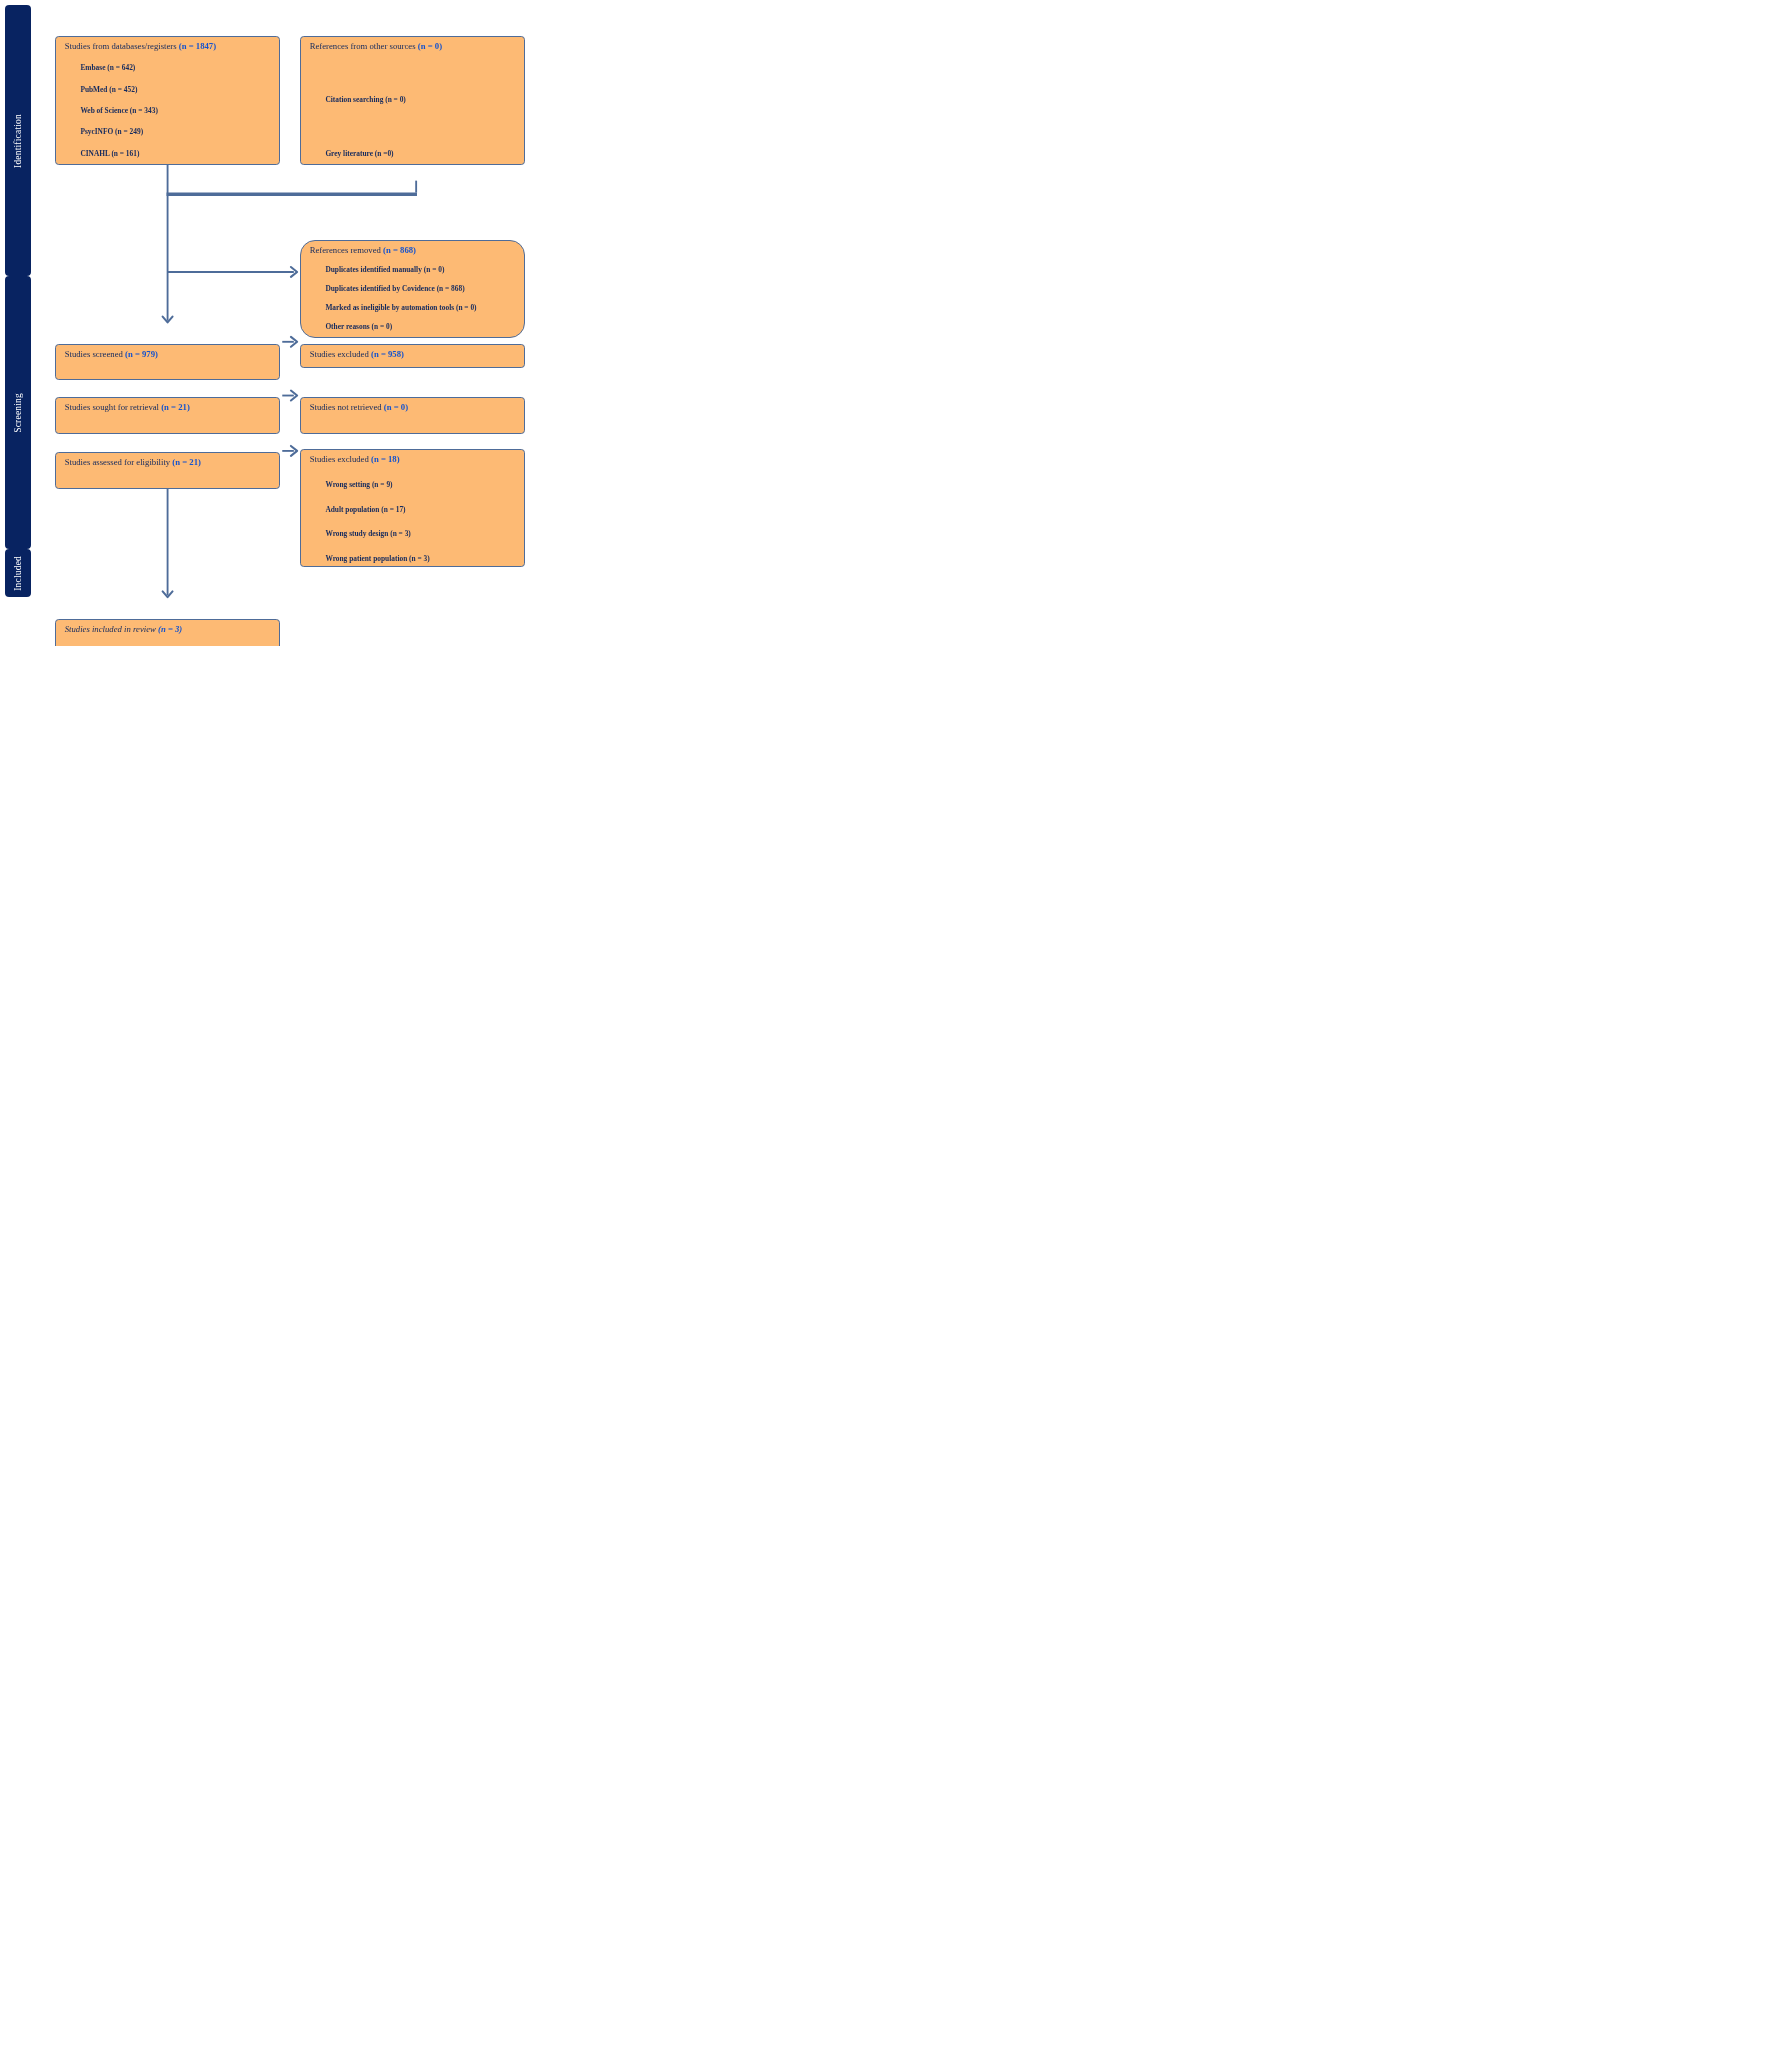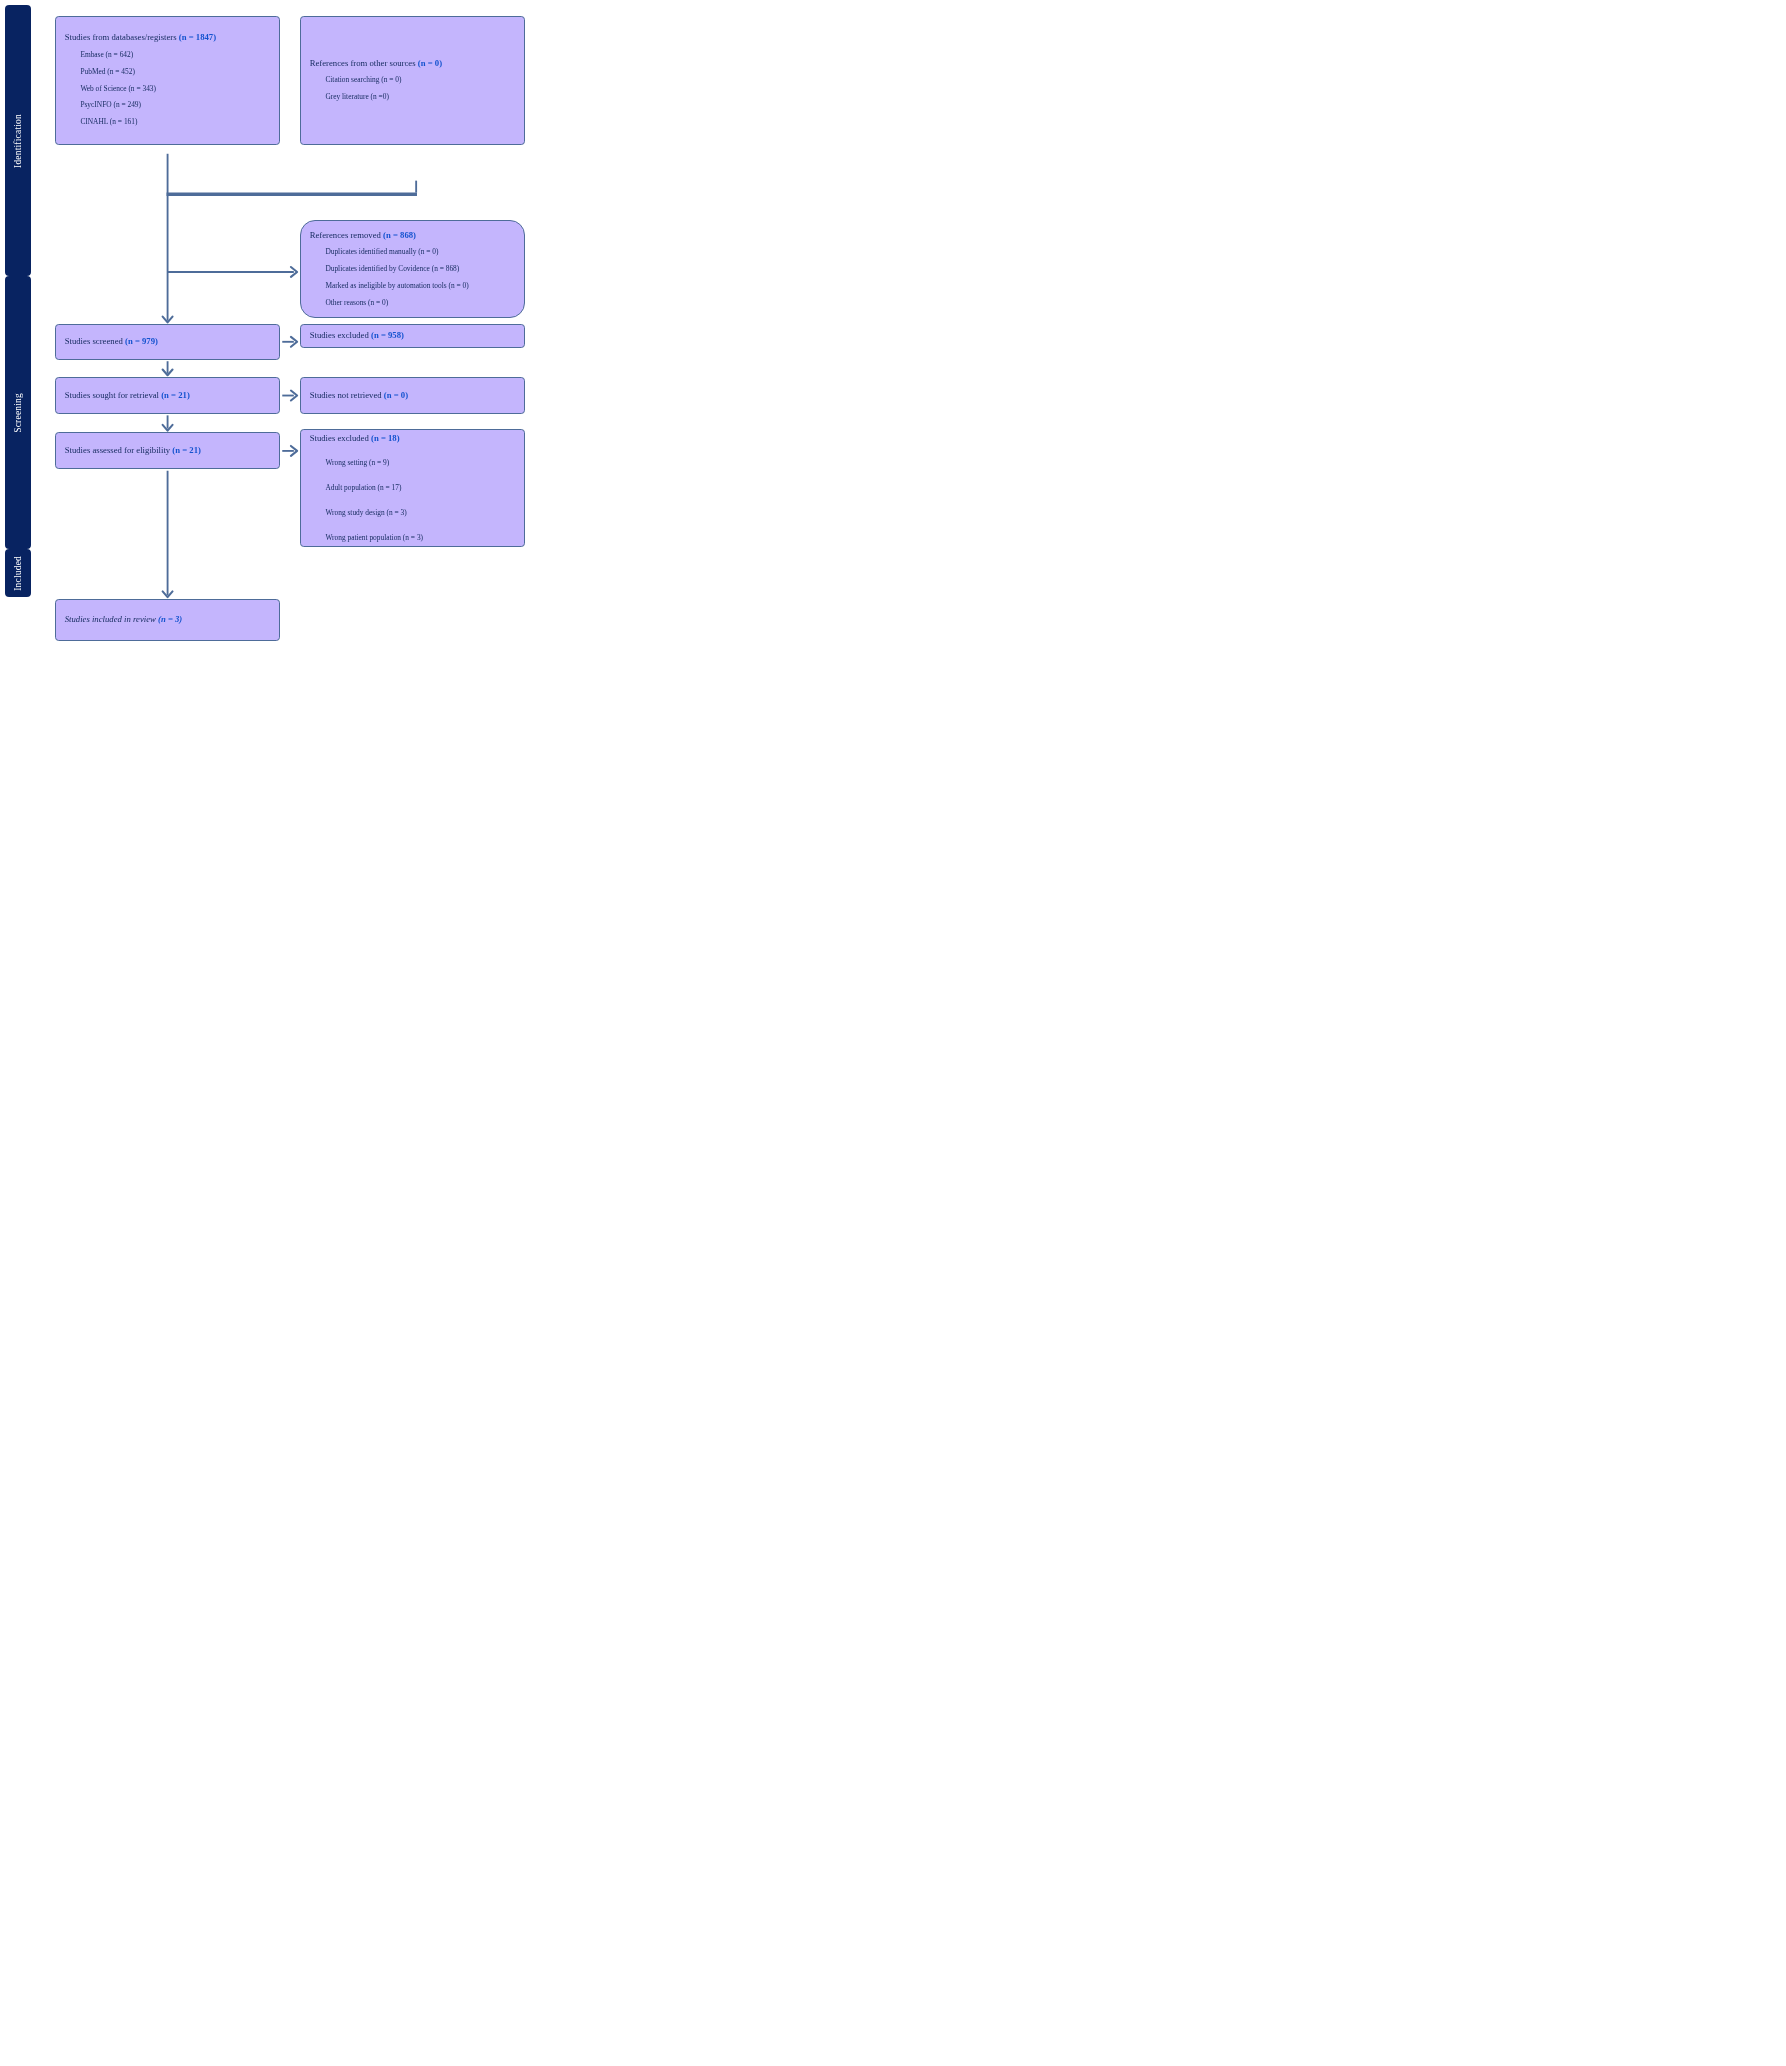--- a/index.html
+++ b/index.html
@@ -20,27 +20,27 @@
   .stage-screening{top:276px;height:273px;}
   .stage-included{top:549px;height:48px;}
   .vlabel{
     color:#ffffff;font-size:9.5px;letter-spacing:0.2px;
     writing-mode:vertical-rl;transform:rotate(180deg);
     white-space:nowrap;
   }
   
   .box{
     position:absolute;box-sizing:border-box;
-    background:#c4b5fd;border:1.7px solid #4e6c99;border-radius:3.7px;
-    display:flex;flex-direction:column;justify-content:center;
-    padding:4.1px 7.4px 5px 8.7px;color:#142a5e;
+    background:#fdba74;border:1.7px solid #4e6c99;border-radius:3.7px;
+    display:flex;flex-direction:column;justify-content:space-between;
+    padding:4.1px 7.4px 5px 8.7px;color:#142a5e;margin-top:20px;
   }
   .box-title{font-size:8.7px;line-height:1.25;}
   .count{font-weight:bold;color:#1453cf;}
-  .box-item{font-size:7.4px;line-height:1.2;padding-left:15.7px;margin-top:7.9px;}
+  .box-item{font-size:7.4px;line-height:1.2;padding-left:15.7px;margin-top:7.9px;font-weight:bold;}
   .b-databases{left:55px;top:15.7px;width:225px;height:129px;}
   .b-other-sources{left:300px;top:15.7px;width:225px;height:129px;}
   .b-references-removed{left:300px;top:220px;width:225px;height:98px;border-radius:15px;}
   .b-screened{left:55px;top:324px;width:225px;height:36px;font-family:Liberation Serif, serif;}
   .b-excluded-screening{left:300px;top:324px;width:225px;height:24px;}
   .b-sought{left:55px;top:377px;width:225px;height:37px;}
   .b-not-retrieved{left:300px;top:377px;width:225px;height:37px;}
   .b-assessed{left:55px;top:432px;width:225px;height:37px;}
   .b-excluded-eligibility{left:300px;top:429px;width:225px;height:118px;gap:8px;}
   .b-included{left:55px;top:599px;width:225px;height:42px;font-style:italic;}

